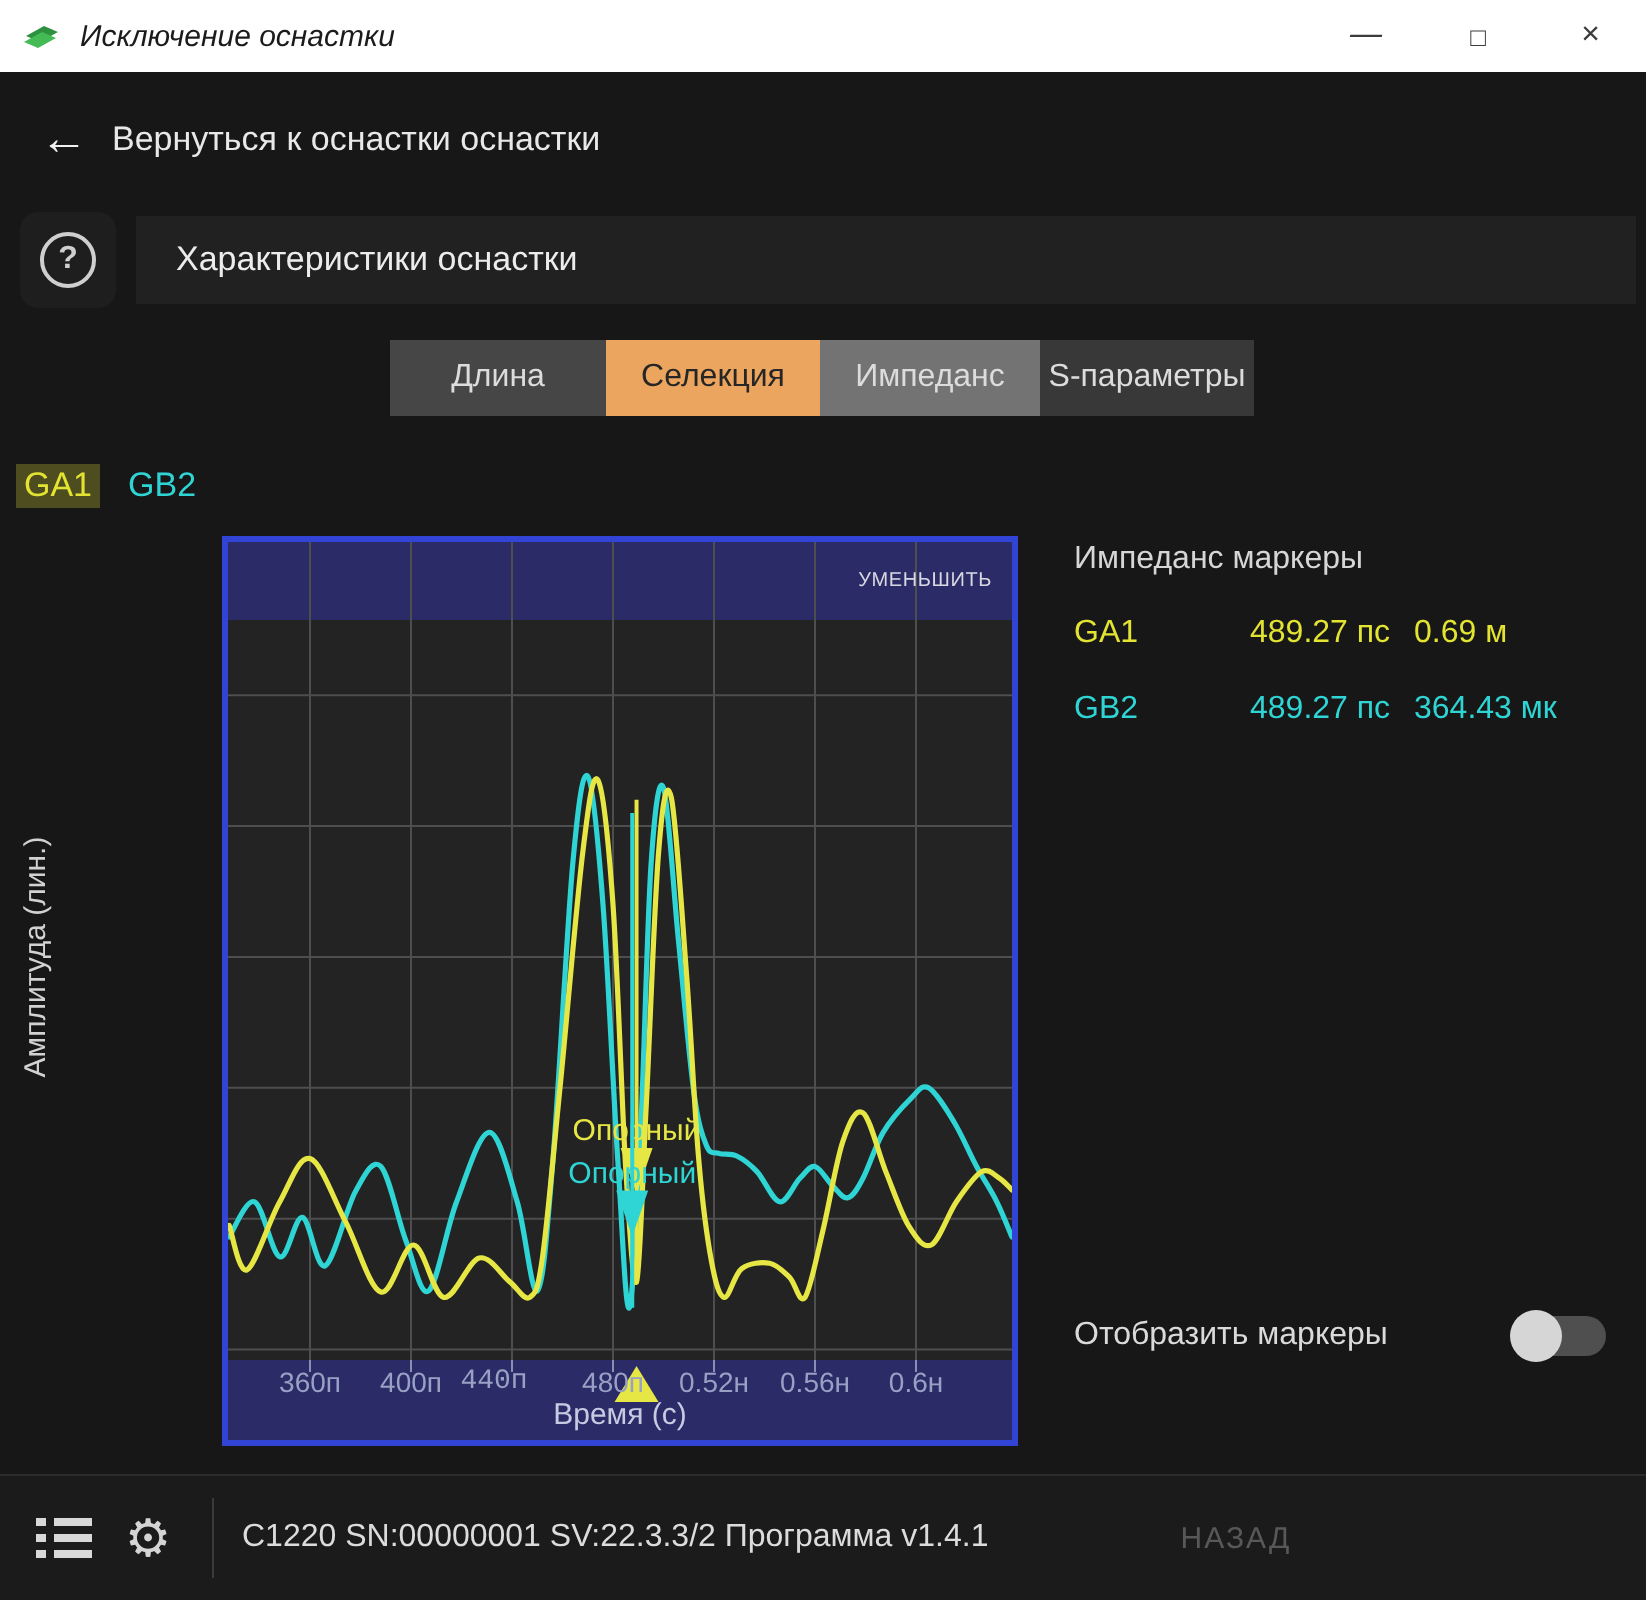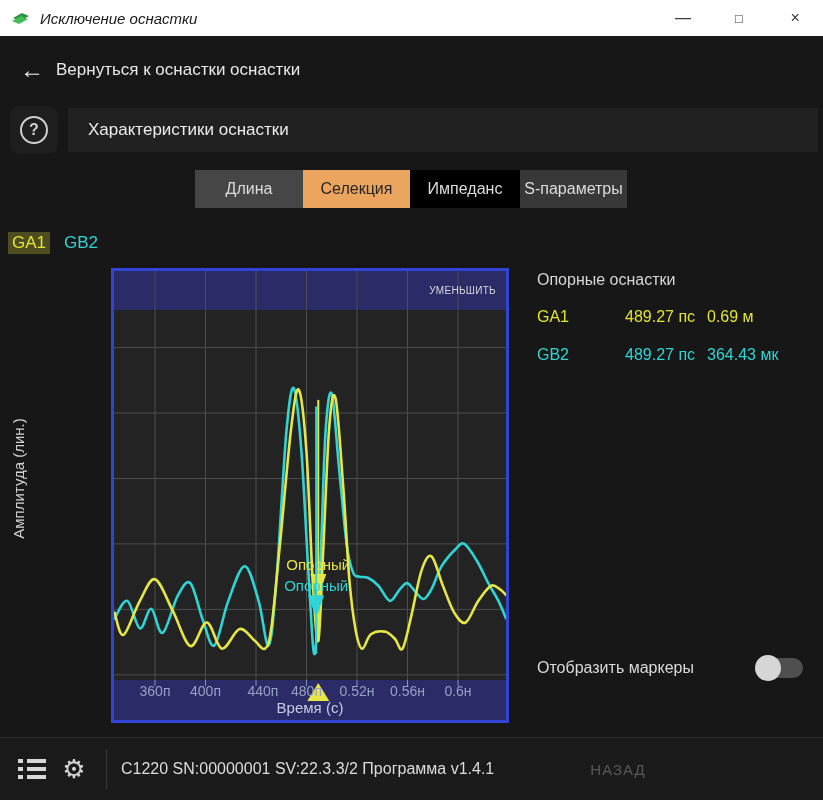--- a/index.html
+++ b/index.html
@@ -31,21 +31,21 @@
   .headerbar { position:absolute; top:108px; left:68px; width:750px; height:44px; background:#212121;
     display:flex; align-items:center; }
   .headerbar span { margin-left:20px; font-size:17px; color:#ececec; }
 
   
   .tabs { position:absolute; top:170px; left:195px; height:38px; display:flex; }
   .tab { height:38px; display:flex; align-items:center; justify-content:center;
     font-size:16px; color:#dcdcdc; cursor:pointer; }
   .tab.t0 { width:108px; background:#464646; }
   .tab.t1 { width:107px; background:#eca55e; color:#262626; }
-  .tab.t2 { width:110px; background:#000000;text-align:center; }
+  .tab.t2 { width:110px; background:#737373;text-align:center; }
   .tab.t3 { width:107px; background:#383838; }
 
   
   .legend { position:absolute; top:232px; left:8px; display:flex; align-items:center; }
   .leg-ga1 { font-size:17px; color:#e3e332; background:#4d4d20; padding:1px 4px; }
   .leg-gb2 { font-size:17px; color:#2fd4d4; margin-left:12px; padding:1px 2px; }
 
   
   .ylabel { position:absolute; left:-62px; top:470px; width:160px; text-align:center;
     transform:rotate(-90deg); font-size:15px; color:#d2d2d2; }
@@ -169,31 +169,31 @@
         <text x="204.2692431561997" y="299.0" fill="#e6e645" font-size="15" text-anchor="middle" font-family="Liberation Sans, DejaVu Sans, sans-serif">Опорный</text>
         <path d="M204.2692431561997,412 L193.2692431561997,430 L215.2692431561997,430 Z" fill="#e6e645"></path>
         <line x1="202.1230273752013" y1="135.5" x2="202.1230273752013" y2="382.9" stroke="#2fd4d4" stroke-width="2"></line>
         <path d="M202.1230273752013,347.3 L194.1,324.3 L210.1,324.3 Z" fill="#2fd4d4"></path>
         <text x="202.1230273752013" y="320.3" fill="#2fd4d4" font-size="15" text-anchor="middle" font-family="Liberation Sans, DejaVu Sans, sans-serif">Опорный</text>
       </svg>
     <div class="band-top-label">УМЕНЬШИТЬ</div>
     <div id="x-ticks">
         <span style="left: 41.0306px;">360п</span>
         <span style="left: 91.5298px;">400п</span>
-        <span style="left: 149px;">440п</span>
+        <span style="left: 133px; font-family: Liberation Mono, monospace;">440п</span>
         <span style="left: 192.528px;">480п</span>
         <span style="left: 243.027px;">0.52н</span>
         <span style="left: 293.527px;">0.56н</span>
         <span style="left: 344.026px;">0.6н</span>
       </div>
     <div class="x-axis-title">Время (с)</div>
   </div>
 
   <div class="rpanel">
-    <div class="rtitle">Опорные оснастки</div>
+    <div class="rtitle">Импеданс маркеры</div>
     <div class="mrow ga1">
       <span class="mname">GA1</span>
       <span class="mtime">489.27 пс</span>
       <span class="mval">0.69 м</span>
     </div>
     <div class="mrow gb2">
       <span class="mname">GB2</span>
       <span class="mtime">489.27 пс</span>
       <span class="mval">364.43 мк</span>
     </div>

